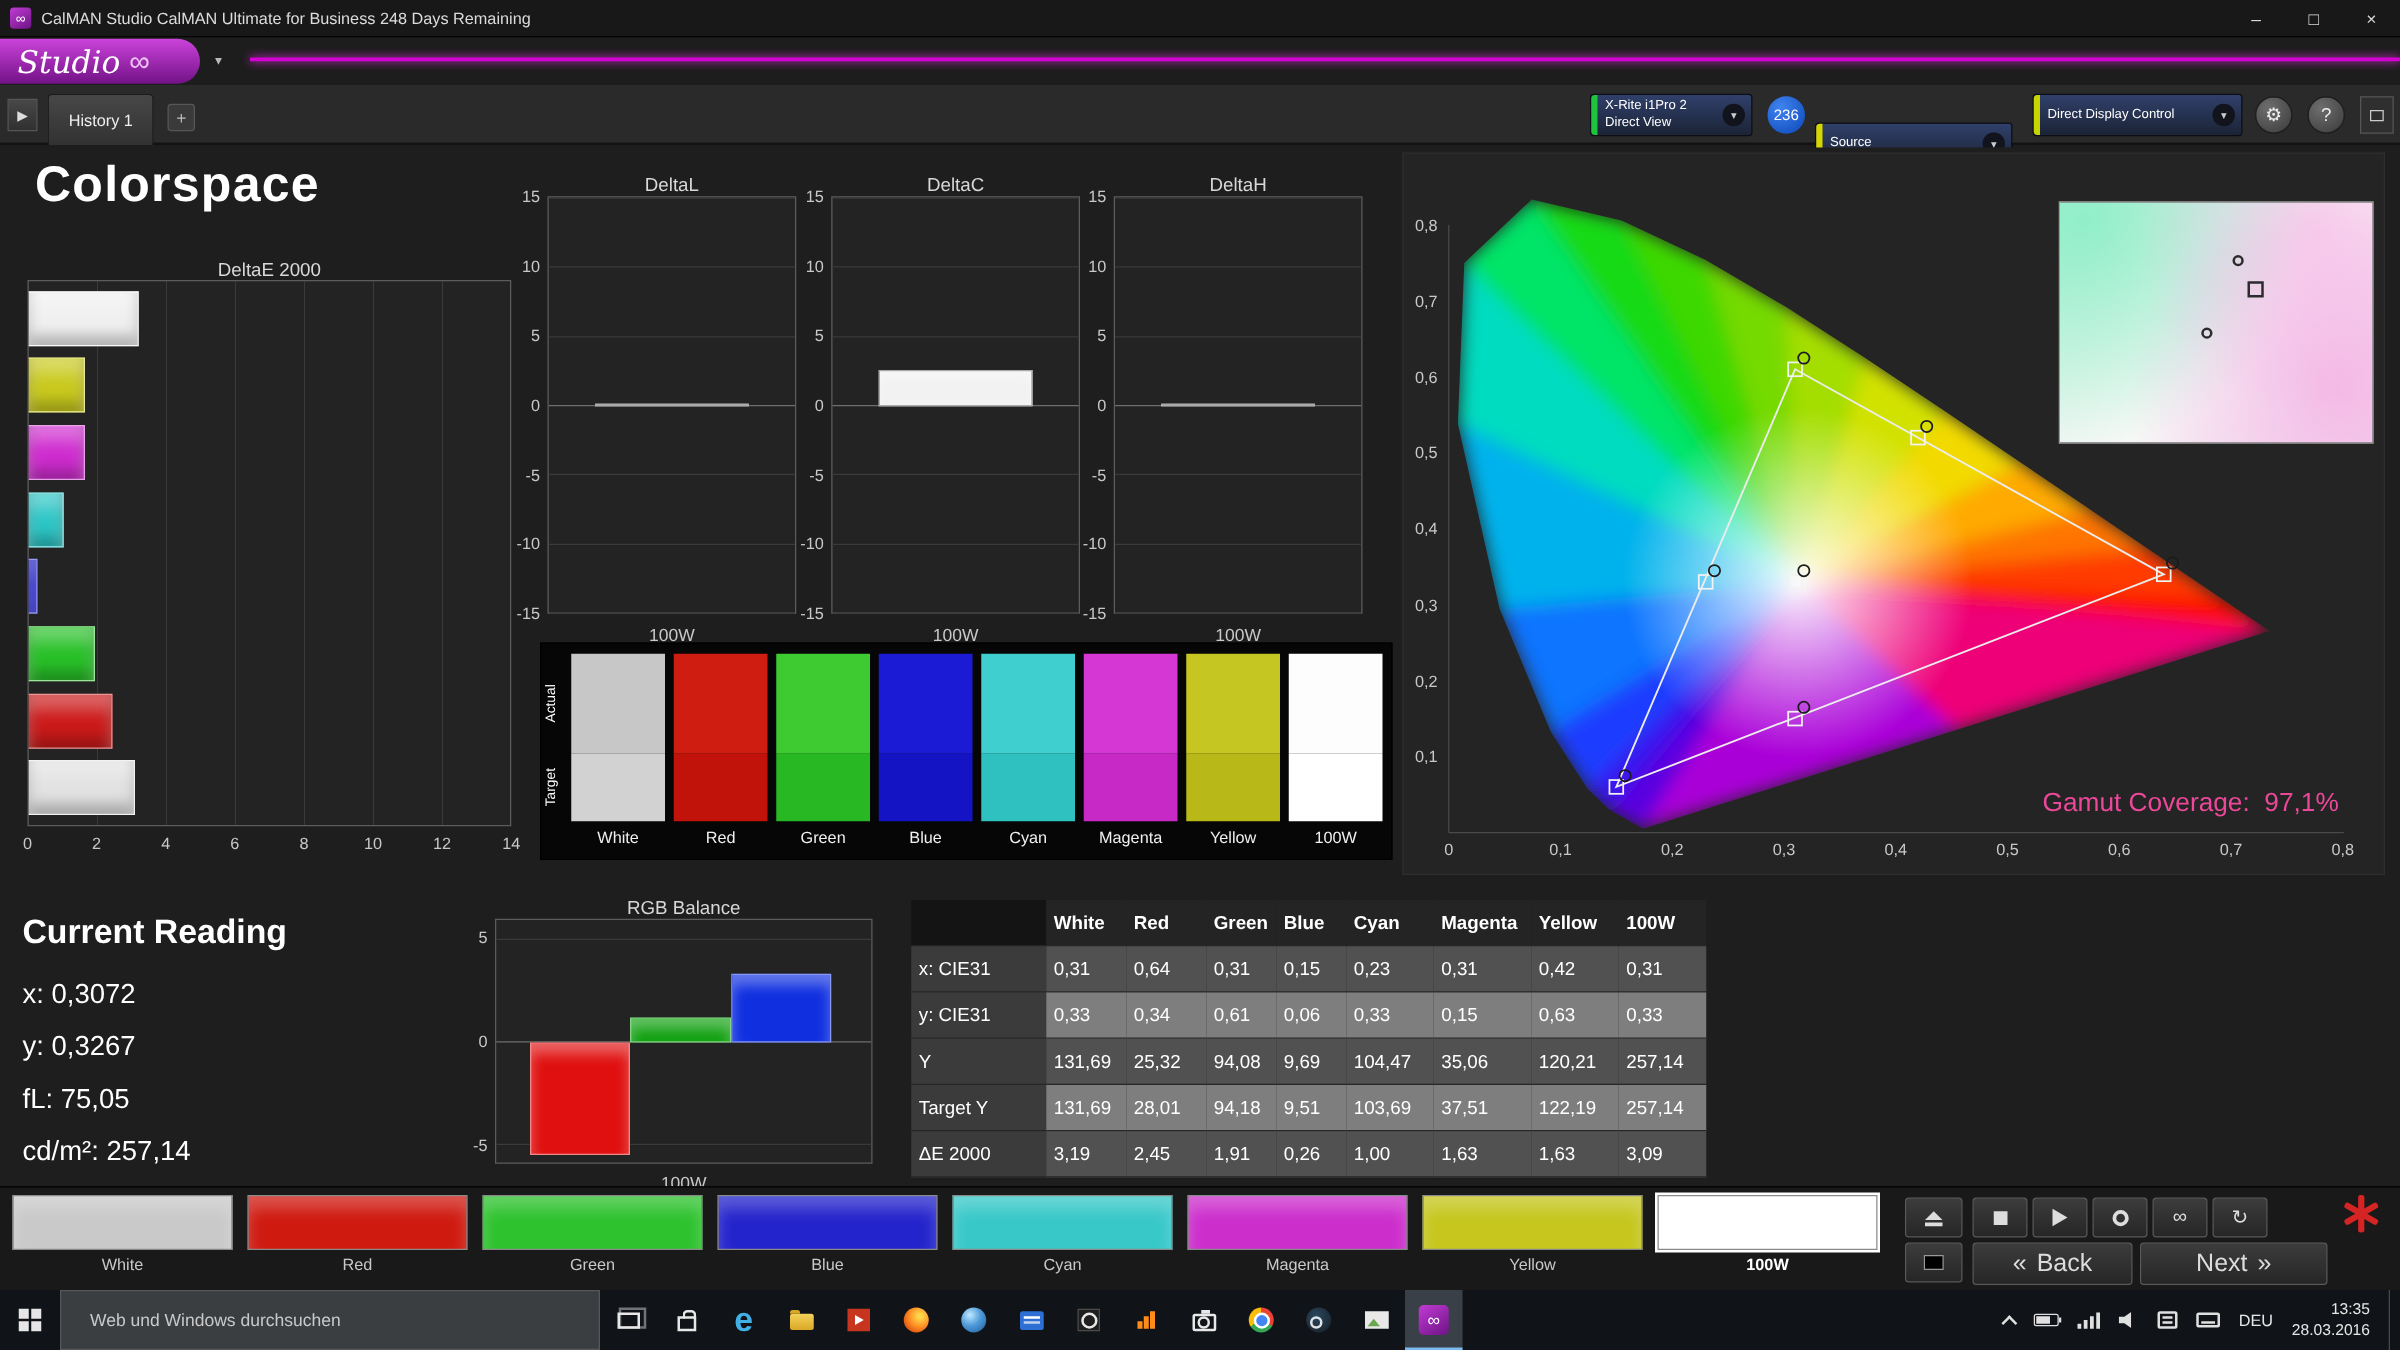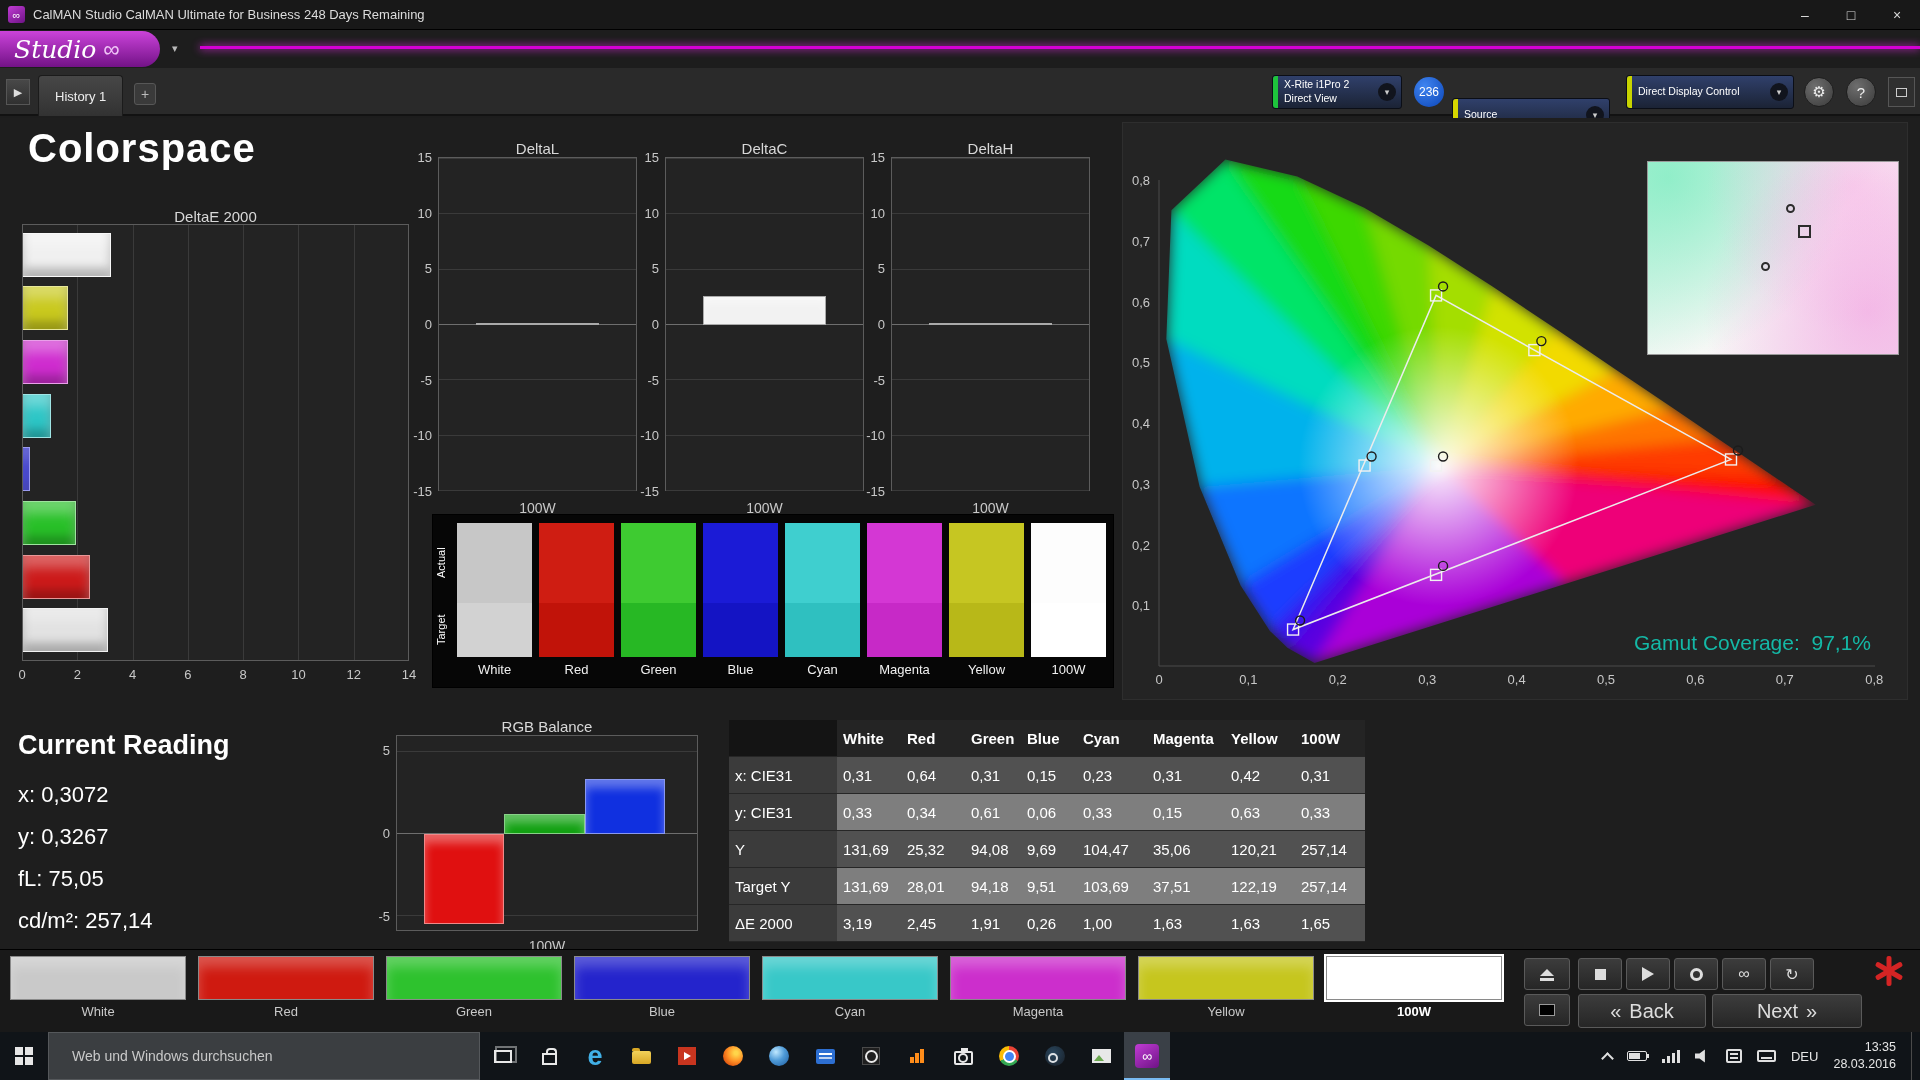--- a/index.html
+++ b/index.html
@@ -74,21 +74,21 @@
   .patch-label{margin-top:5px;text-align:center;color:#f0f0f0;font-size:13px;}
 
   
   .cie-panel{position:absolute;left:1122px;top:4px;width:786px;height:578px;background:#242424;border:1px solid #2e2e2e;}
   .cie-title{position:absolute;top:8px;width:100%;text-align:center;color:#d8d8d8;font-size:14px;}
   .cie-svg{position:absolute;left:0;top:0;}
   .cie-yticks{position:absolute;left:0;top:57px;width:30px;height:486px;}
   .cie-yticks span{position:absolute;right:3px;transform:translateY(-50%);color:#c8c8c8;font-size:13px;}
   .cie-xticks{position:absolute;left:36px;top:549px;width:720px;height:16px;}
   .cie-xticks span{position:absolute;transform:translateX(-50%);color:#c8c8c8;font-size:13px;}
-  .gamut{position:absolute;right:36px;top:508px;color:#14b8a6;font-size:21px;}
+  .gamut{position:absolute;right:36px;top:508px;color:#ec4899;font-size:21px;}
   .cie-inset{position:absolute;left:524px;top:38px;width:252px;height:194px;border:1px solid #9a9a9a;
     background:
       radial-gradient(circle at 88% 78%, rgba(242,150,222,.55), transparent 62%),
       radial-gradient(circle at 82% 12%, rgba(250,168,228,.5), transparent 55%),
       radial-gradient(circle at 8% 8%, rgba(118,236,190,.7), transparent 62%),
       linear-gradient(135deg,#c9f2e0,#f7f8f6 55%,#f4dff0);}
   .m-square{position:absolute;width:13px;height:13px;border:2px solid #2c2c2c;}
   .m-circle{position:absolute;width:9px;height:9px;border:2px solid #2c2c2c;border-radius:50%;}
 
   
@@ -598,21 +598,21 @@
         </div>
         <div class="trow even">
           <div class="tcell tlabel">ΔE 2000</div>
           <div class="tcell">3,19</div>
           <div class="tcell">2,45</div>
           <div class="tcell">1,91</div>
           <div class="tcell">0,26</div>
           <div class="tcell">1,00</div>
           <div class="tcell">1,63</div>
           <div class="tcell">1,63</div>
-          <div class="tcell">1,65</div>
+          <div class="tcell">3,09</div>
         </div>
       </div>
   </main>
 
   <div class="controlbar">
     <div>
         <div class="bp-btn" style="left: 10px;">
           <div class="bp-swatch" style="background: rgb(201, 201, 201);"></div>
           <div class="bp-label">White</div>
         </div>

